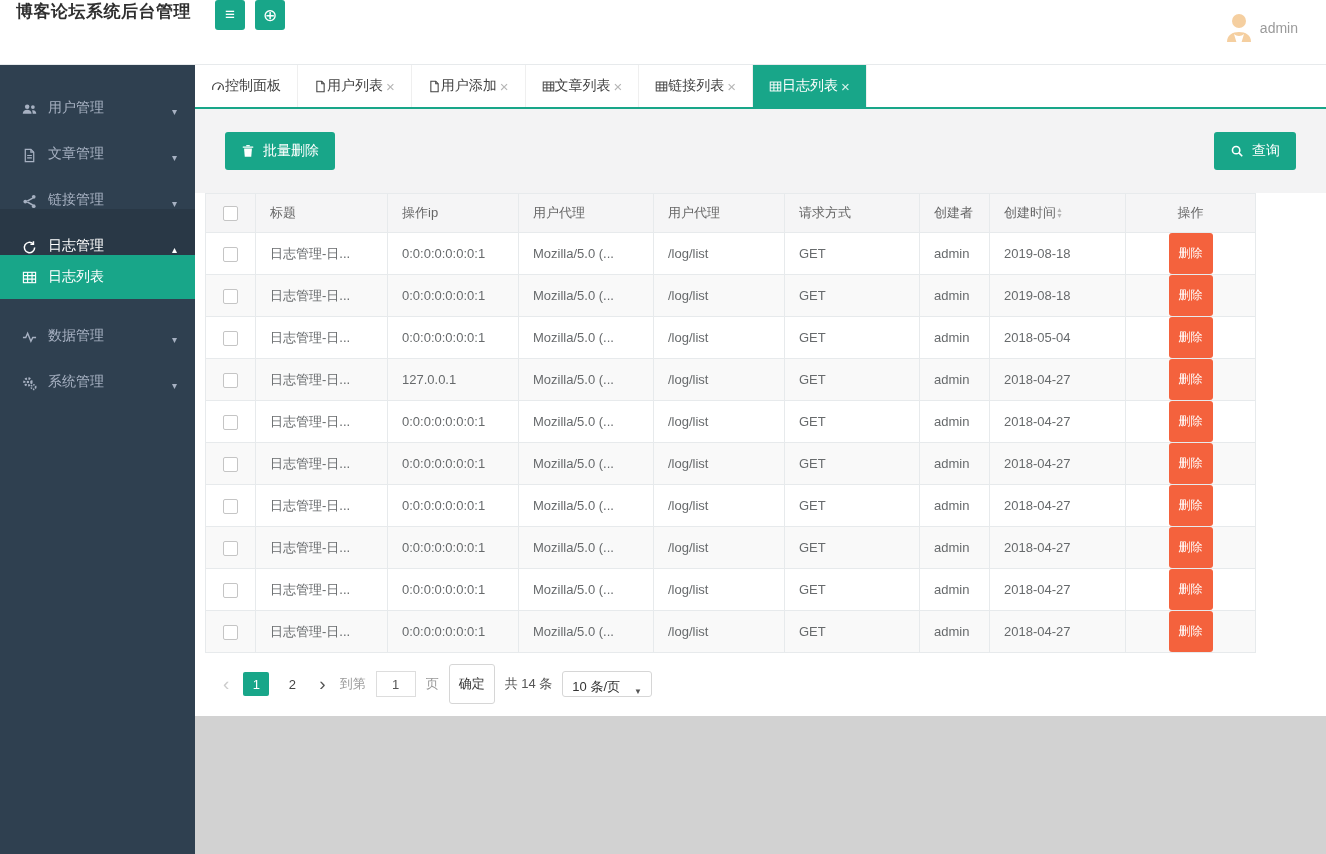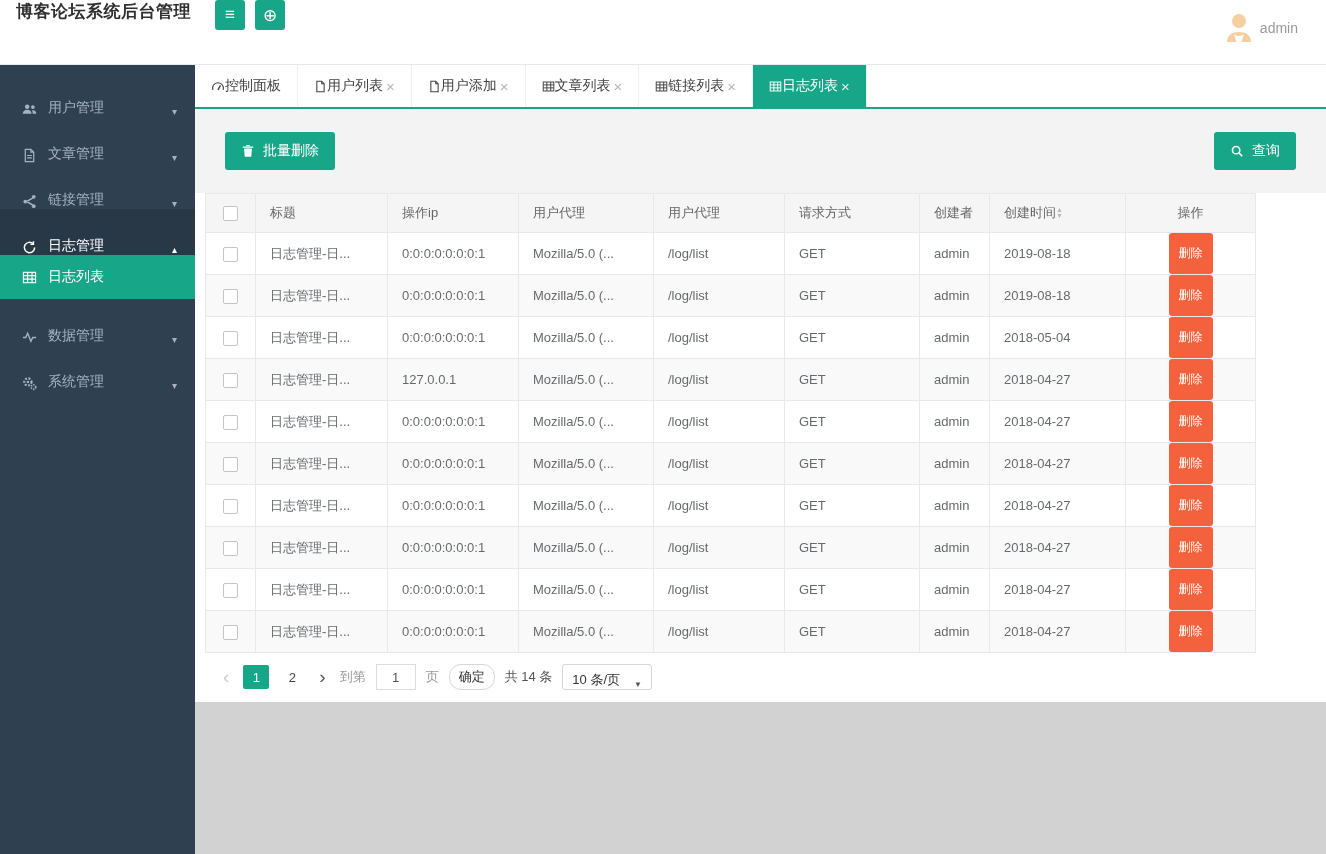--- a/index.html
+++ b/index.html
@@ -53,21 +53,21 @@
   .sort{display:inline-flex;flex-direction:column;line-height:6px;font-size:7px;color:#b9b9b9}
 
   
   .pager{display:flex;align-items:center;gap:10px;padding:11px 0 0 14px;font-size:13px;color:#555}
   .pg-prev{color:#ccc;font-size:19px;padding:0 4px;cursor:pointer}
   .pg-next{color:#555;font-size:19px;padding:0 4px;cursor:pointer}
   .pg-num{min-width:26px;height:24px;display:flex;align-items:center;justify-content:center;border-radius:2px;cursor:pointer;color:#444}
   .pg-num.active{background:var(--accent);color:#fff}
   .muted{color:#9a9a9a}
   .goto-input{width:40px;height:26px;border:1px solid #ddd;text-align:center;font-size:13px;color:#555;background:#fff}
-  .confirm-btn{height:26px;padding:0 9px;background:#fff;border:1px solid #d6d6d6;border-radius:12px;font-size:13px;color:#333;cursor:pointer}
+  .confirm-btn{height:40px;padding:0 9px;background:#fff;border:1px solid #d6d6d6;border-radius:3px;font-size:13px;color:#333;cursor:pointer}
   .page-size{height:26px;display:flex;align-items:flex-end;gap:14px;padding:0 9px;border:1px solid #d6d6d6;border-radius:3px;background:#fff;cursor:pointer;color:#333}
   .page-size .sel-caret{font-size:8px;color:#555}
 
   .filler{flex:1;background:#d2d2d2}
 </style>
 </head>
 <body>
 
 <div class="app">
 

